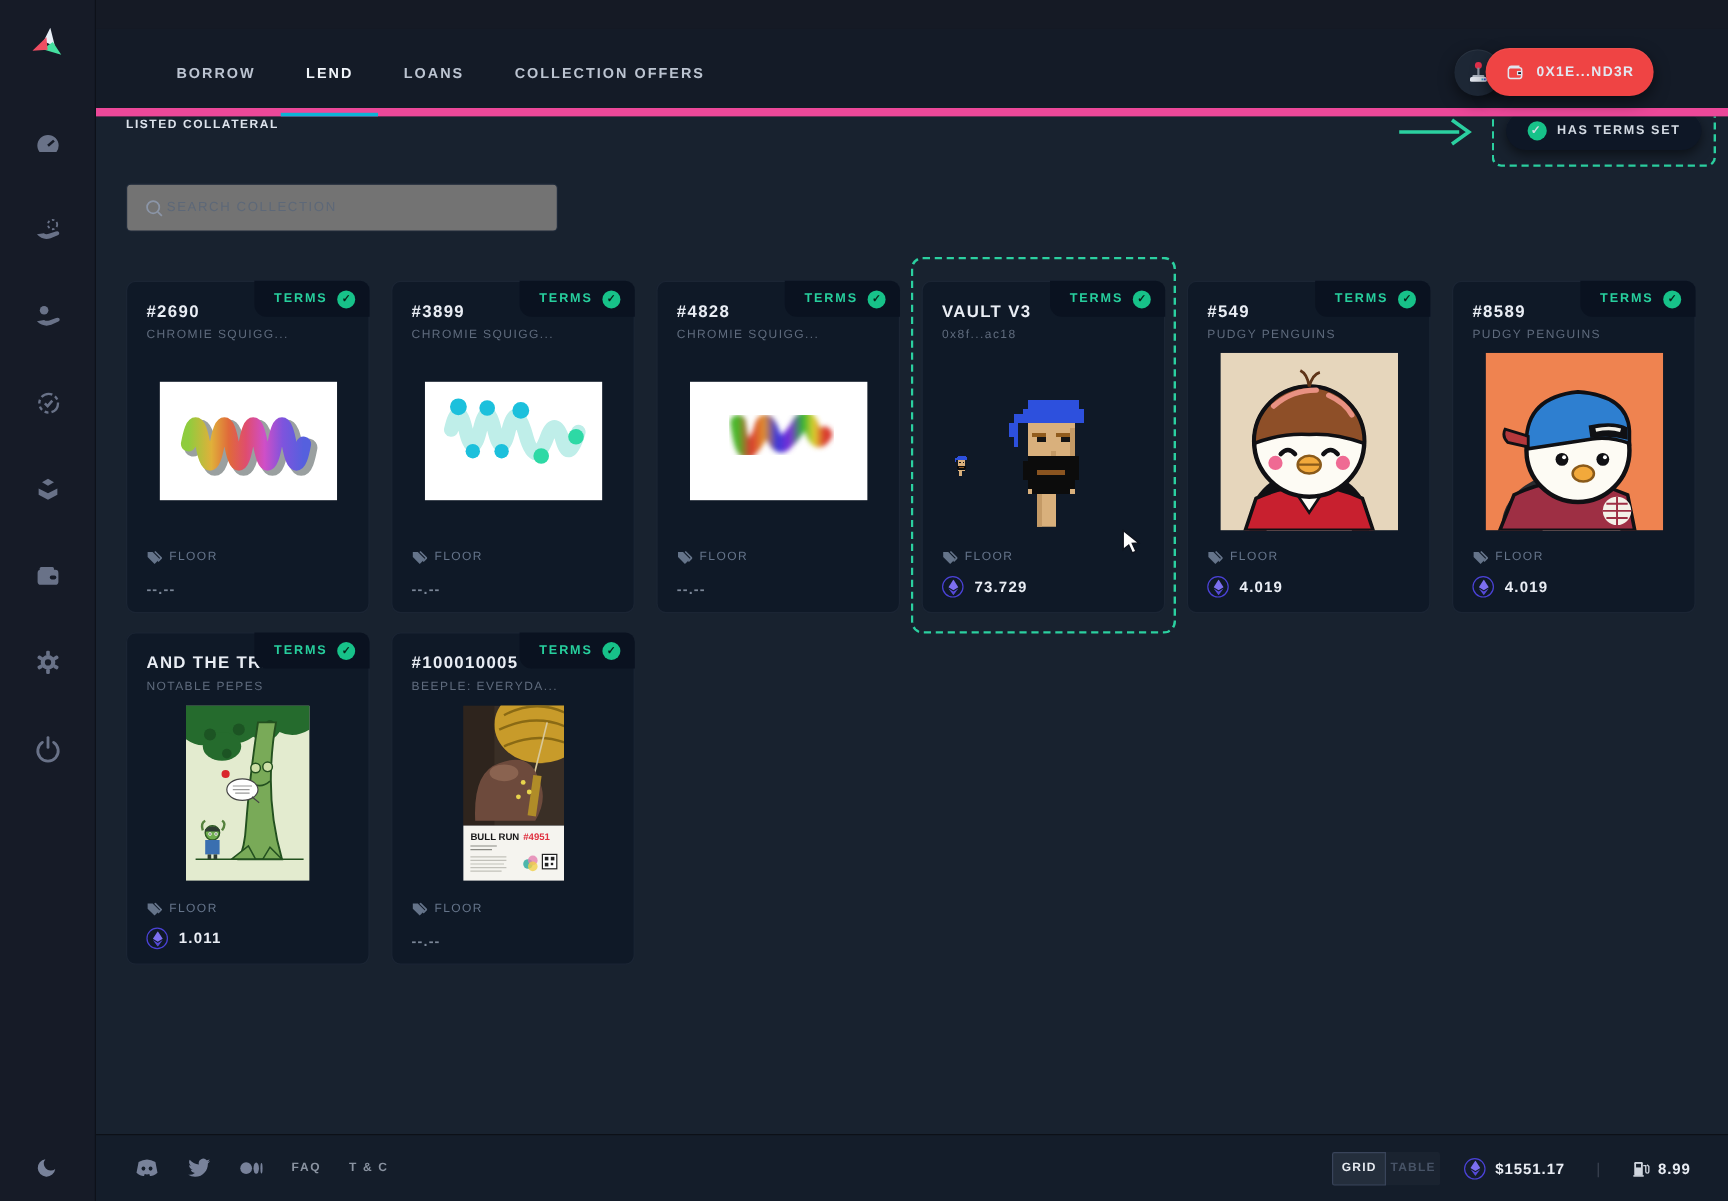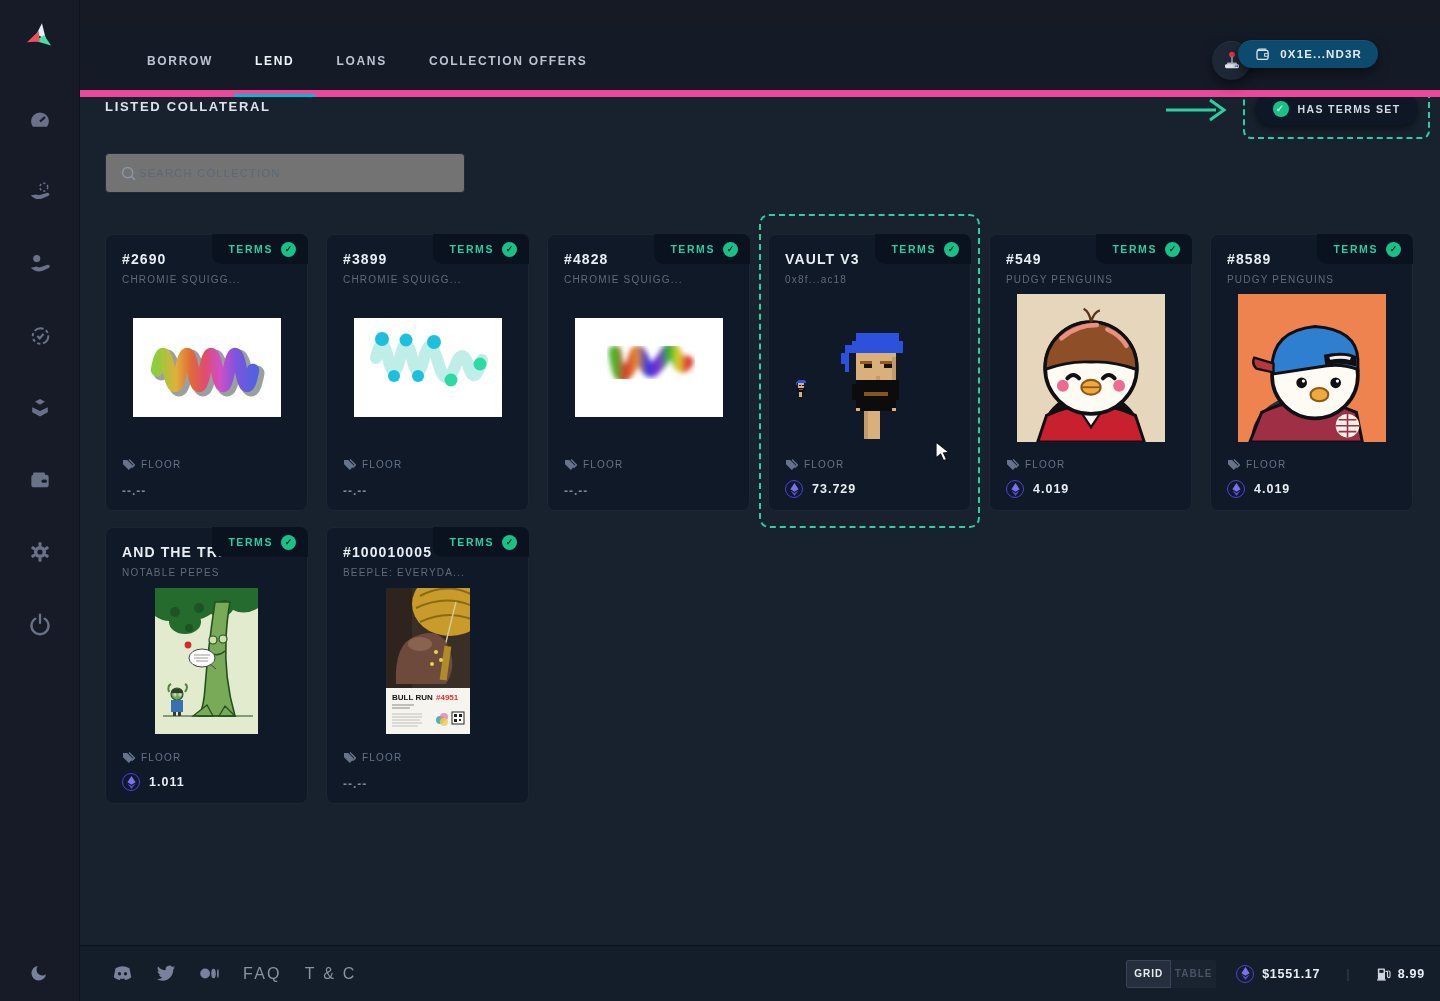--- a/index.html
+++ b/index.html
@@ -24,28 +24,28 @@
     border-bottom:7px solid #ec4899; z-index:4;margin-top:24px; }
   .tabs { position:absolute; left:46px; top:0; height:73px; display:flex; }
   .tab { position:relative; height:73px; display:flex; align-items:center; padding:0 21px;
     font-size:12px; font-weight:bold; color:#bcc4d1; letter-spacing:.14em; cursor:pointer; }
   .tab.active { color:#f1f5fa; }
   .tab.active::after { content:''; position:absolute; left:0; right:0; bottom:0; height:3px;
     background:#0cb4d6; }
   #avatar-btn { position:absolute; right:189px; top:17px; width:39px; height:39px; border-radius:50%;
     background:#1d2735; box-shadow:0 5px 12px rgba(0,0,0,.5), inset 0 1px 0 rgba(255,255,255,.05);
     display:flex; align-items:center; justify-content:center; cursor:pointer; }
-  #wallet-btn { position:absolute; right:62px; top:16px; height:28px; min-width:102px; padding:0 16px;
-    border-radius:20px; background:#0c4a6e; box-shadow:0 5px 12px rgba(0,0,0,.5), inset 0 1px 0 rgba(255,255,255,.05);
+  #wallet-btn { position:absolute; right:62px; top:16px; height:40px; min-width:102px; padding:0 16px;
+    border-radius:20px; background:#ef4444; box-shadow:0 5px 12px rgba(0,0,0,.5), inset 0 1px 0 rgba(255,255,255,.05);
     display:flex; align-items:center; gap:9px; cursor:pointer; }
   #wallet-btn span { font-size:11.5px; font-weight:bold; color:#e2e8f1; letter-spacing:.1em; }
 
   
   #main { position:absolute; left:80px; top:73px; right:0; bottom:56px; background:#18222f; }
-  #page-title { position:absolute; left:25px; top:26px; font-size:13px; font-weight:bold;
+  #page-title { position:absolute; left:25px; top:26px; font-size:10px; font-weight:bold;
     color:#dde3ec; letter-spacing:.13em; }
   #filter-wrap { position:absolute; right:10px; top:5px; width:187px; height:61px;
     border:2px dashed #2bd0a0; border-radius:8px; display:flex; align-items:center; justify-content:center; }
   #filter-btn { height:33px; padding:0 18px; border-radius:17px; background:#0e1726;
     box-shadow:0 4px 10px rgba(0,0,0,.5), inset 0 1px 0 rgba(255,255,255,.04);
     display:flex; align-items:center; gap:9px; cursor:pointer; }
   #filter-btn span { font-size:10.5px; font-weight:bold; color:#d3dae3; letter-spacing:.13em; }
   .check-circle { border-radius:50%; background:#17c289; color:#07251a; display:inline-flex;
     align-items:center; justify-content:center; font-weight:bold; }
   #filter-arrow { position:absolute; right:210px; top:24px; }
@@ -83,23 +83,23 @@
     display:flex; align-items:center; justify-content:center; }
   .punk-wrap { position:relative; width:100%; height:100%; }
   .punk-big { position:absolute; left:56px; top:36px; }
   .punk-small { position:absolute; left:24px; top:86px; }
   #cursor { position:absolute; left:166px; top:206px; z-index:6; }
 
   
   #footer { position:absolute; left:80px; right:0; bottom:0; height:56px; background:#141d2a;
     border-top:1px solid #0c1017; display:flex; align-items:center; }
   .foot-left { display:flex; align-items:center; gap:23px; padding-left:32px; }
-  .foot-link { font-size:16px; font-weight:normal; color:#8a93a1; letter-spacing:.14em; cursor:pointer; }
+  .foot-link { font-size:10px; font-weight:bold; color:#8a93a1; letter-spacing:.14em; cursor:pointer; }
   .icon-btn { display:flex; align-items:center; justify-content:center; cursor:pointer; }
-  .foot-right { position:absolute; right:15px; display:flex; align-items:center;text-align:right; }
+  .foot-right { position:absolute; right:31px; display:flex; align-items:center;text-align:right; }
   .toggle-btn { width:45px; height:28px; display:flex; align-items:center; justify-content:center;
     font-size:10px; font-weight:bold; letter-spacing:.1em; cursor:pointer; }
   #grid-btn { background:#242e3c; border:1px solid #39445a; color:#e7ebf1; border-radius:2px 0 0 2px; }
   #table-btn { background:#1a2330; color:#475366; border:1px solid transparent; border-radius:0 2px 2px 0; }
   .eth-price { display:flex; align-items:center; gap:8px; margin-left:20px; }
   .eth-price b { font-size:12.5px; font-weight:bold; color:#e9edf4; letter-spacing:.06em; }
   .foot-div { margin:0 26px; color:#3a4150; font-size:13px; }
   .gas { display:flex; align-items:center; gap:7px; }
   .gas b { font-size:12.5px; font-weight:bold; color:#e9edf4; letter-spacing:.06em; }
 </style>

